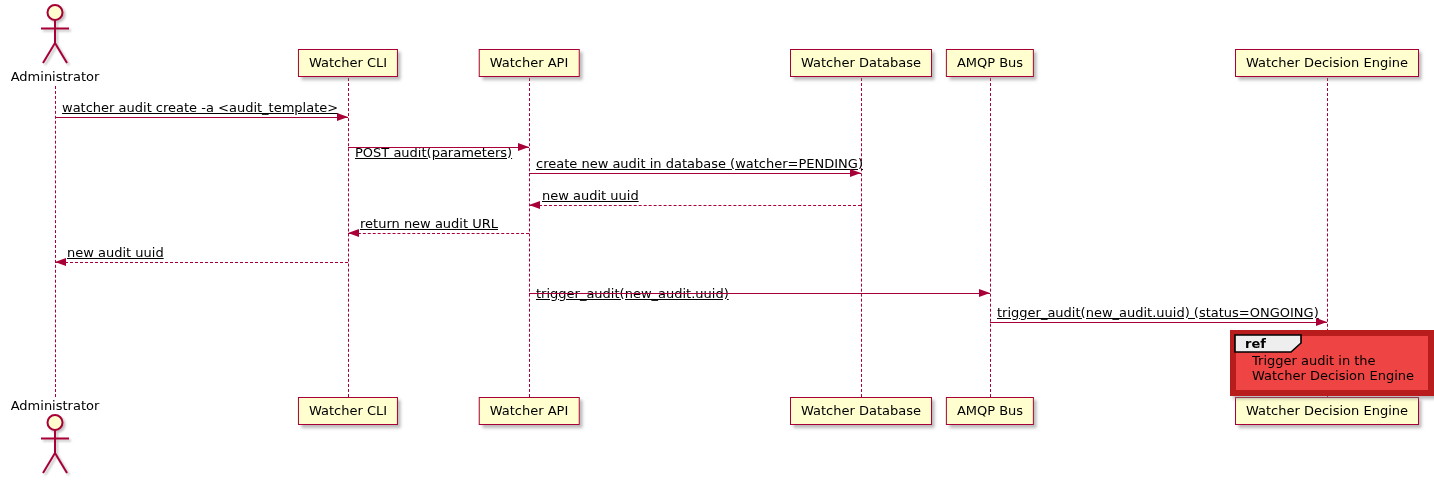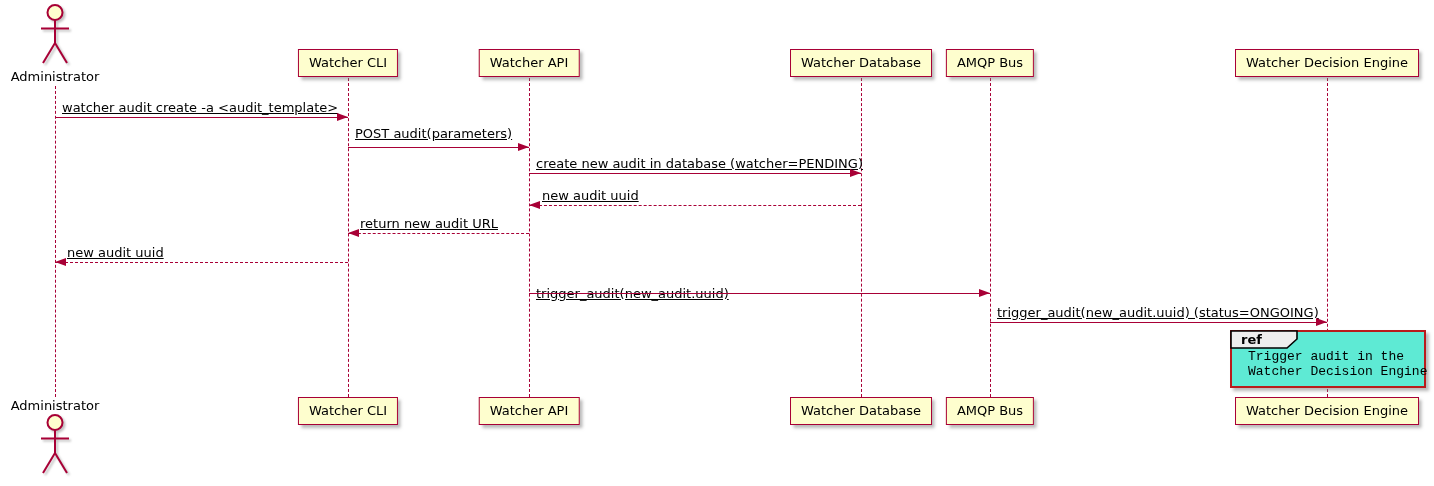--- a/index.html
+++ b/index.html
@@ -18,26 +18,26 @@
   .actor-svg{position:absolute;filter:drop-shadow(2px 2px 1px rgba(130,130,130,0.5));}
   .msg-label{position:absolute;font-size:13px;line-height:15px;white-space:nowrap;text-decoration:underline;}
   .msg-line{position:absolute;height:0;}
   .msg-line.solid{border-top:1.3px solid #A80036;}
   .msg-line.dashed{border-top:1.3px dashed #A80036;}
   .arr{position:absolute;width:0;height:0;border-top:4.5px solid transparent;border-bottom:4.5px solid transparent;}
   .arr.right{border-left:11px solid #A80036;}
   .arr.left{border-right:11px solid #A80036;}
   .ref{
     position:absolute;left:1230px;top:330px;width:192px;height:54px;
-    background:#5eead4;border:2px solid #b91c1c;
+    background:#ef4444;border:6px solid #b91c1c;
     box-shadow:3px 3px 3px rgba(130,130,130,0.55);
   }
   .ref-tag-svg{position:absolute;left:-2px;top:-2px;}
   .ref-tag-text{position:absolute;left:9px;top:0px;font-size:13px;font-weight:bold;line-height:16px;}
-  .ref-line{position:absolute;left:16px;font-size:13px;line-height:15px;white-space:nowrap;font-family:Liberation Mono, monospace;}
+  .ref-line{position:absolute;left:16px;font-size:13px;line-height:15px;white-space:nowrap;}
 </style>
 </head>
 <body>
 
 <div class="diagram">
 
   <div class="lifeline" style="left:55px;top:86px;height:311px"></div>
   <div class="lifeline" style="left:348px;top:78px;height:319px"></div>
   <div class="lifeline" style="left:529px;top:78px;height:319px"></div>
   <div class="lifeline" style="left:861px;top:78px;height:319px"></div>
@@ -74,21 +74,21 @@
     <line x1="17" y1="40" x2="29" y2="60" stroke="#A80036" stroke-width="2"></line>
   </svg>
 
   <div>
     <div class="msg-label" style="left:62px;top:100px">watcher audit create -a &lt;audit_template&gt;</div>
     <div class="msg-line solid" style="left:55px;top:117px;width:293px"></div>
     <div class="arr right" style="left:337px;top:113px"></div>
   </div>
 
   <div>
-    <div class="msg-label" style="left:355px;top:126px">POST audit(parameters)</div>
+    <div class="msg-label" style="left:355px;top:145px">POST audit(parameters)</div>
     <div class="msg-line solid" style="left:348px;top:147px;width:181px"></div>
     <div class="arr right" style="left:518px;top:143px"></div>
   </div>
 
   <div>
     <div class="msg-label" style="left:536px;top:156px">create new audit in database (watcher=PENDING)</div>
     <div class="msg-line solid" style="left:529px;top:173px;width:332px"></div>
     <div class="arr right" style="left:850px;top:169px"></div>
   </div>
 

